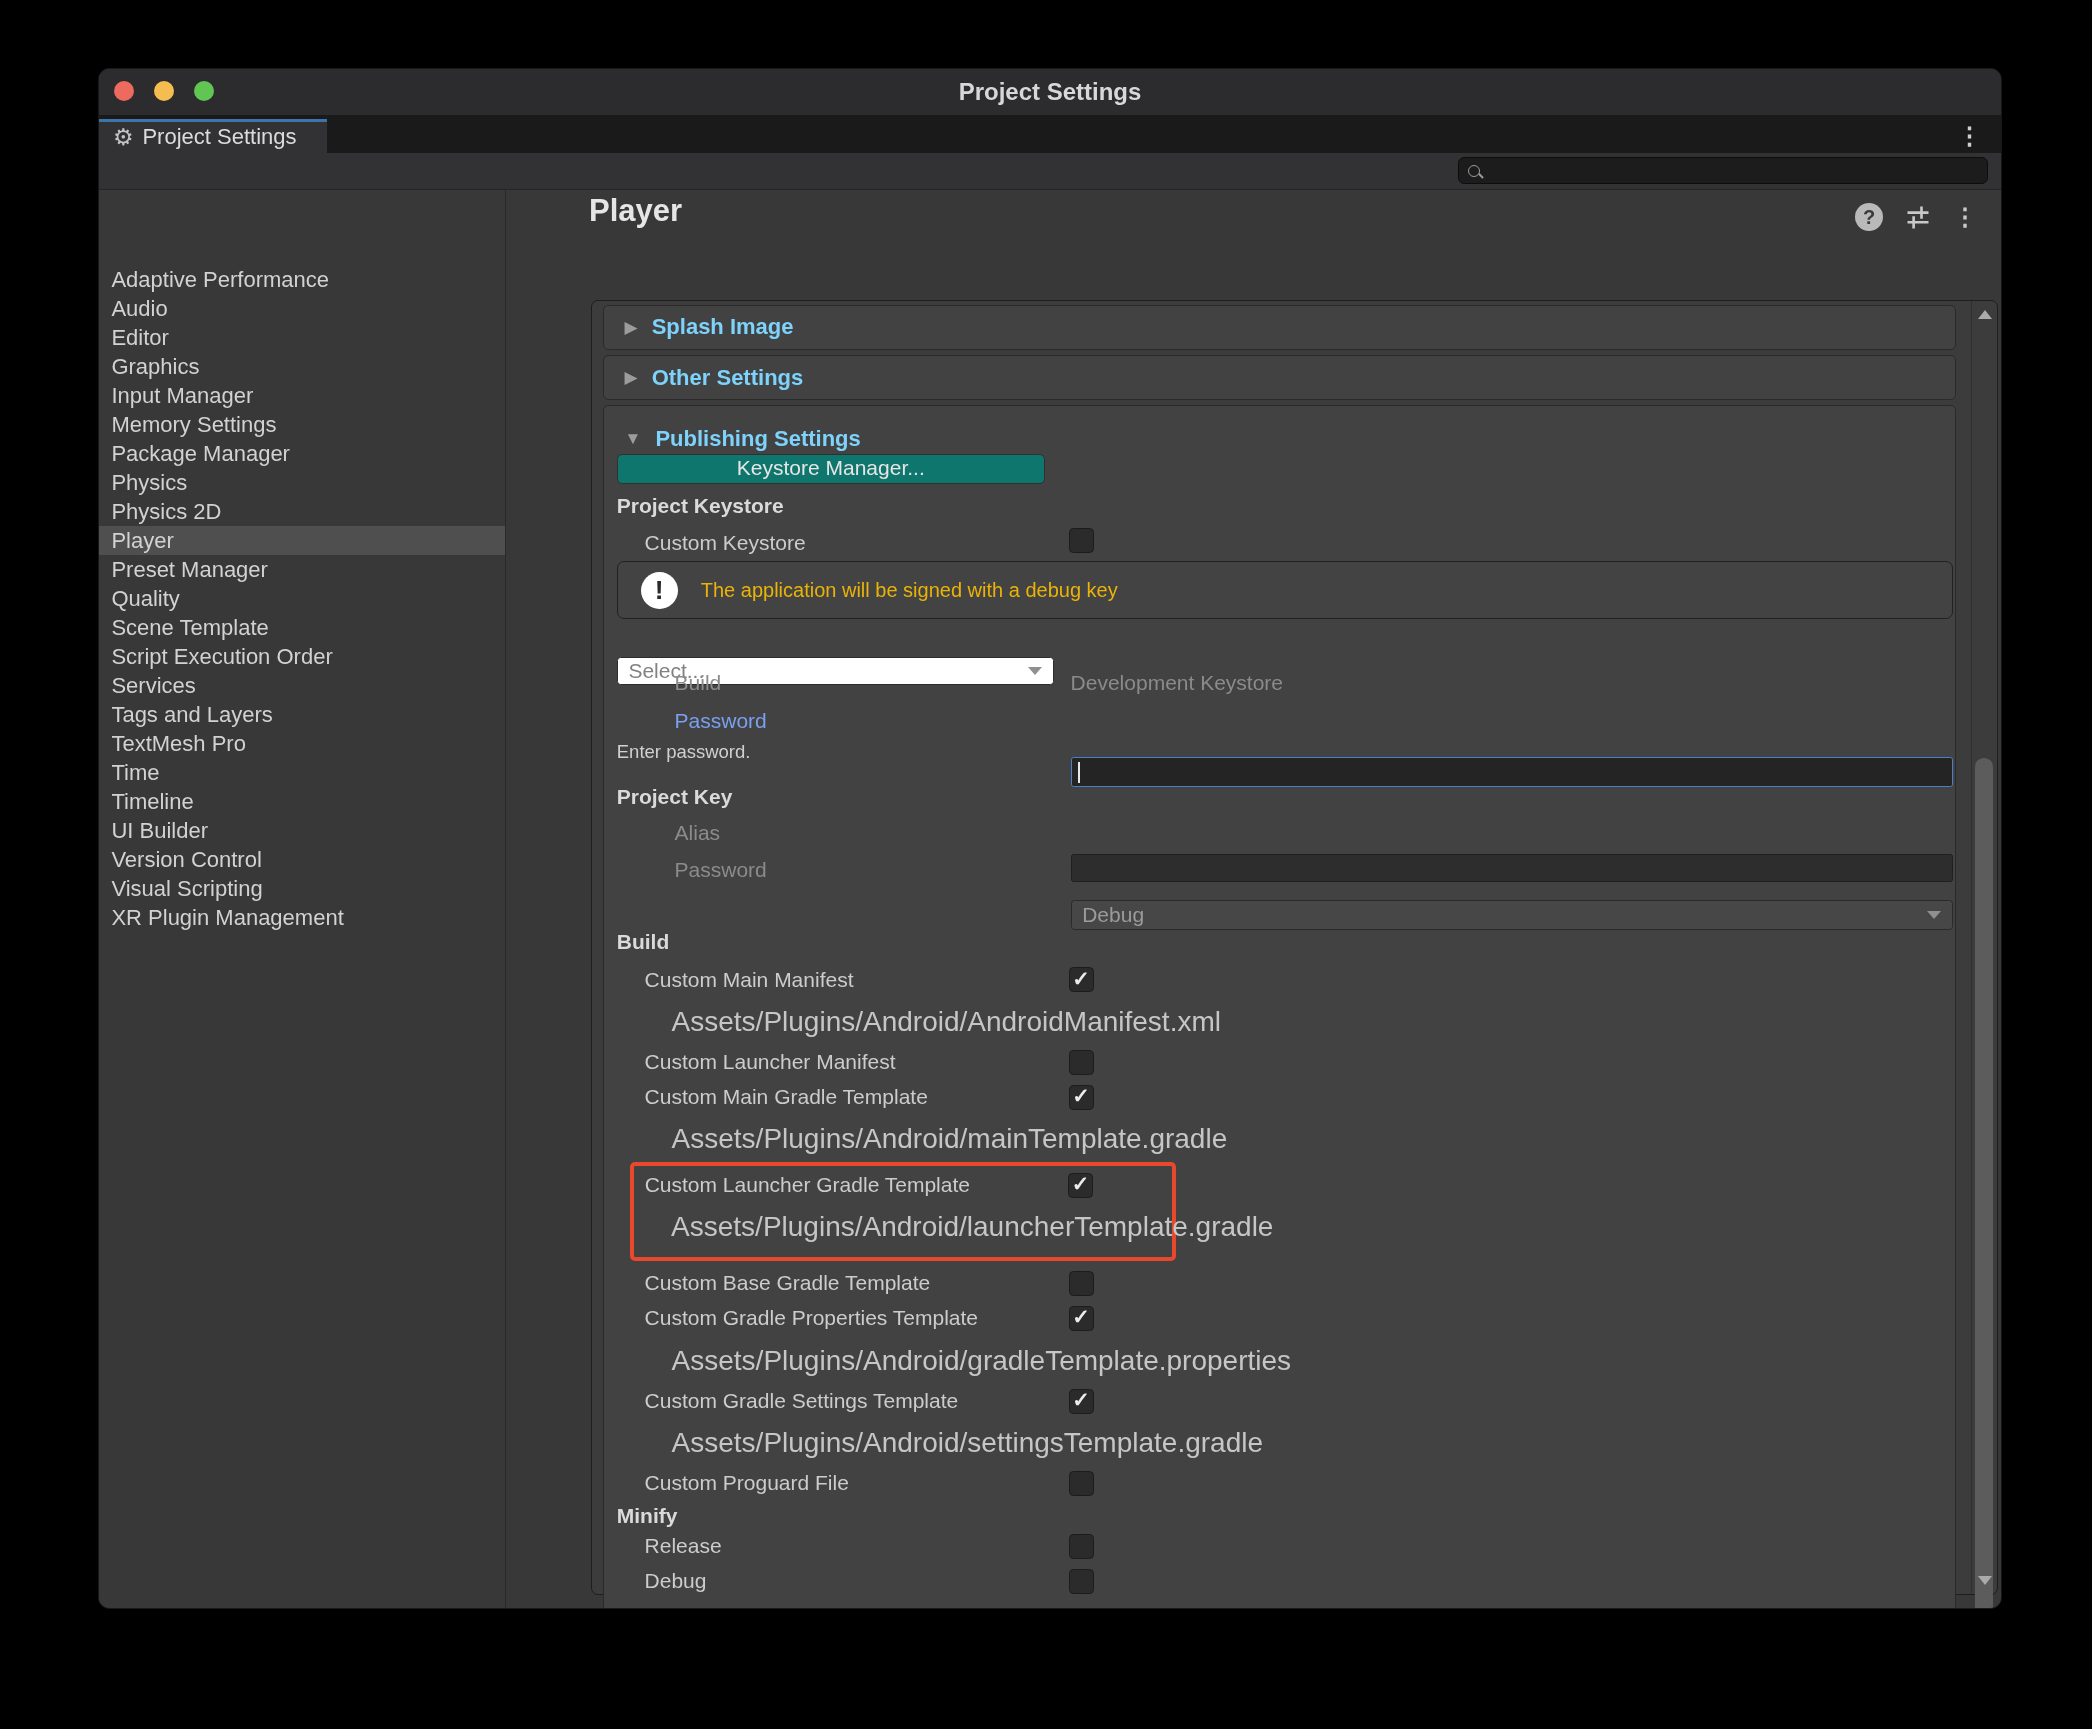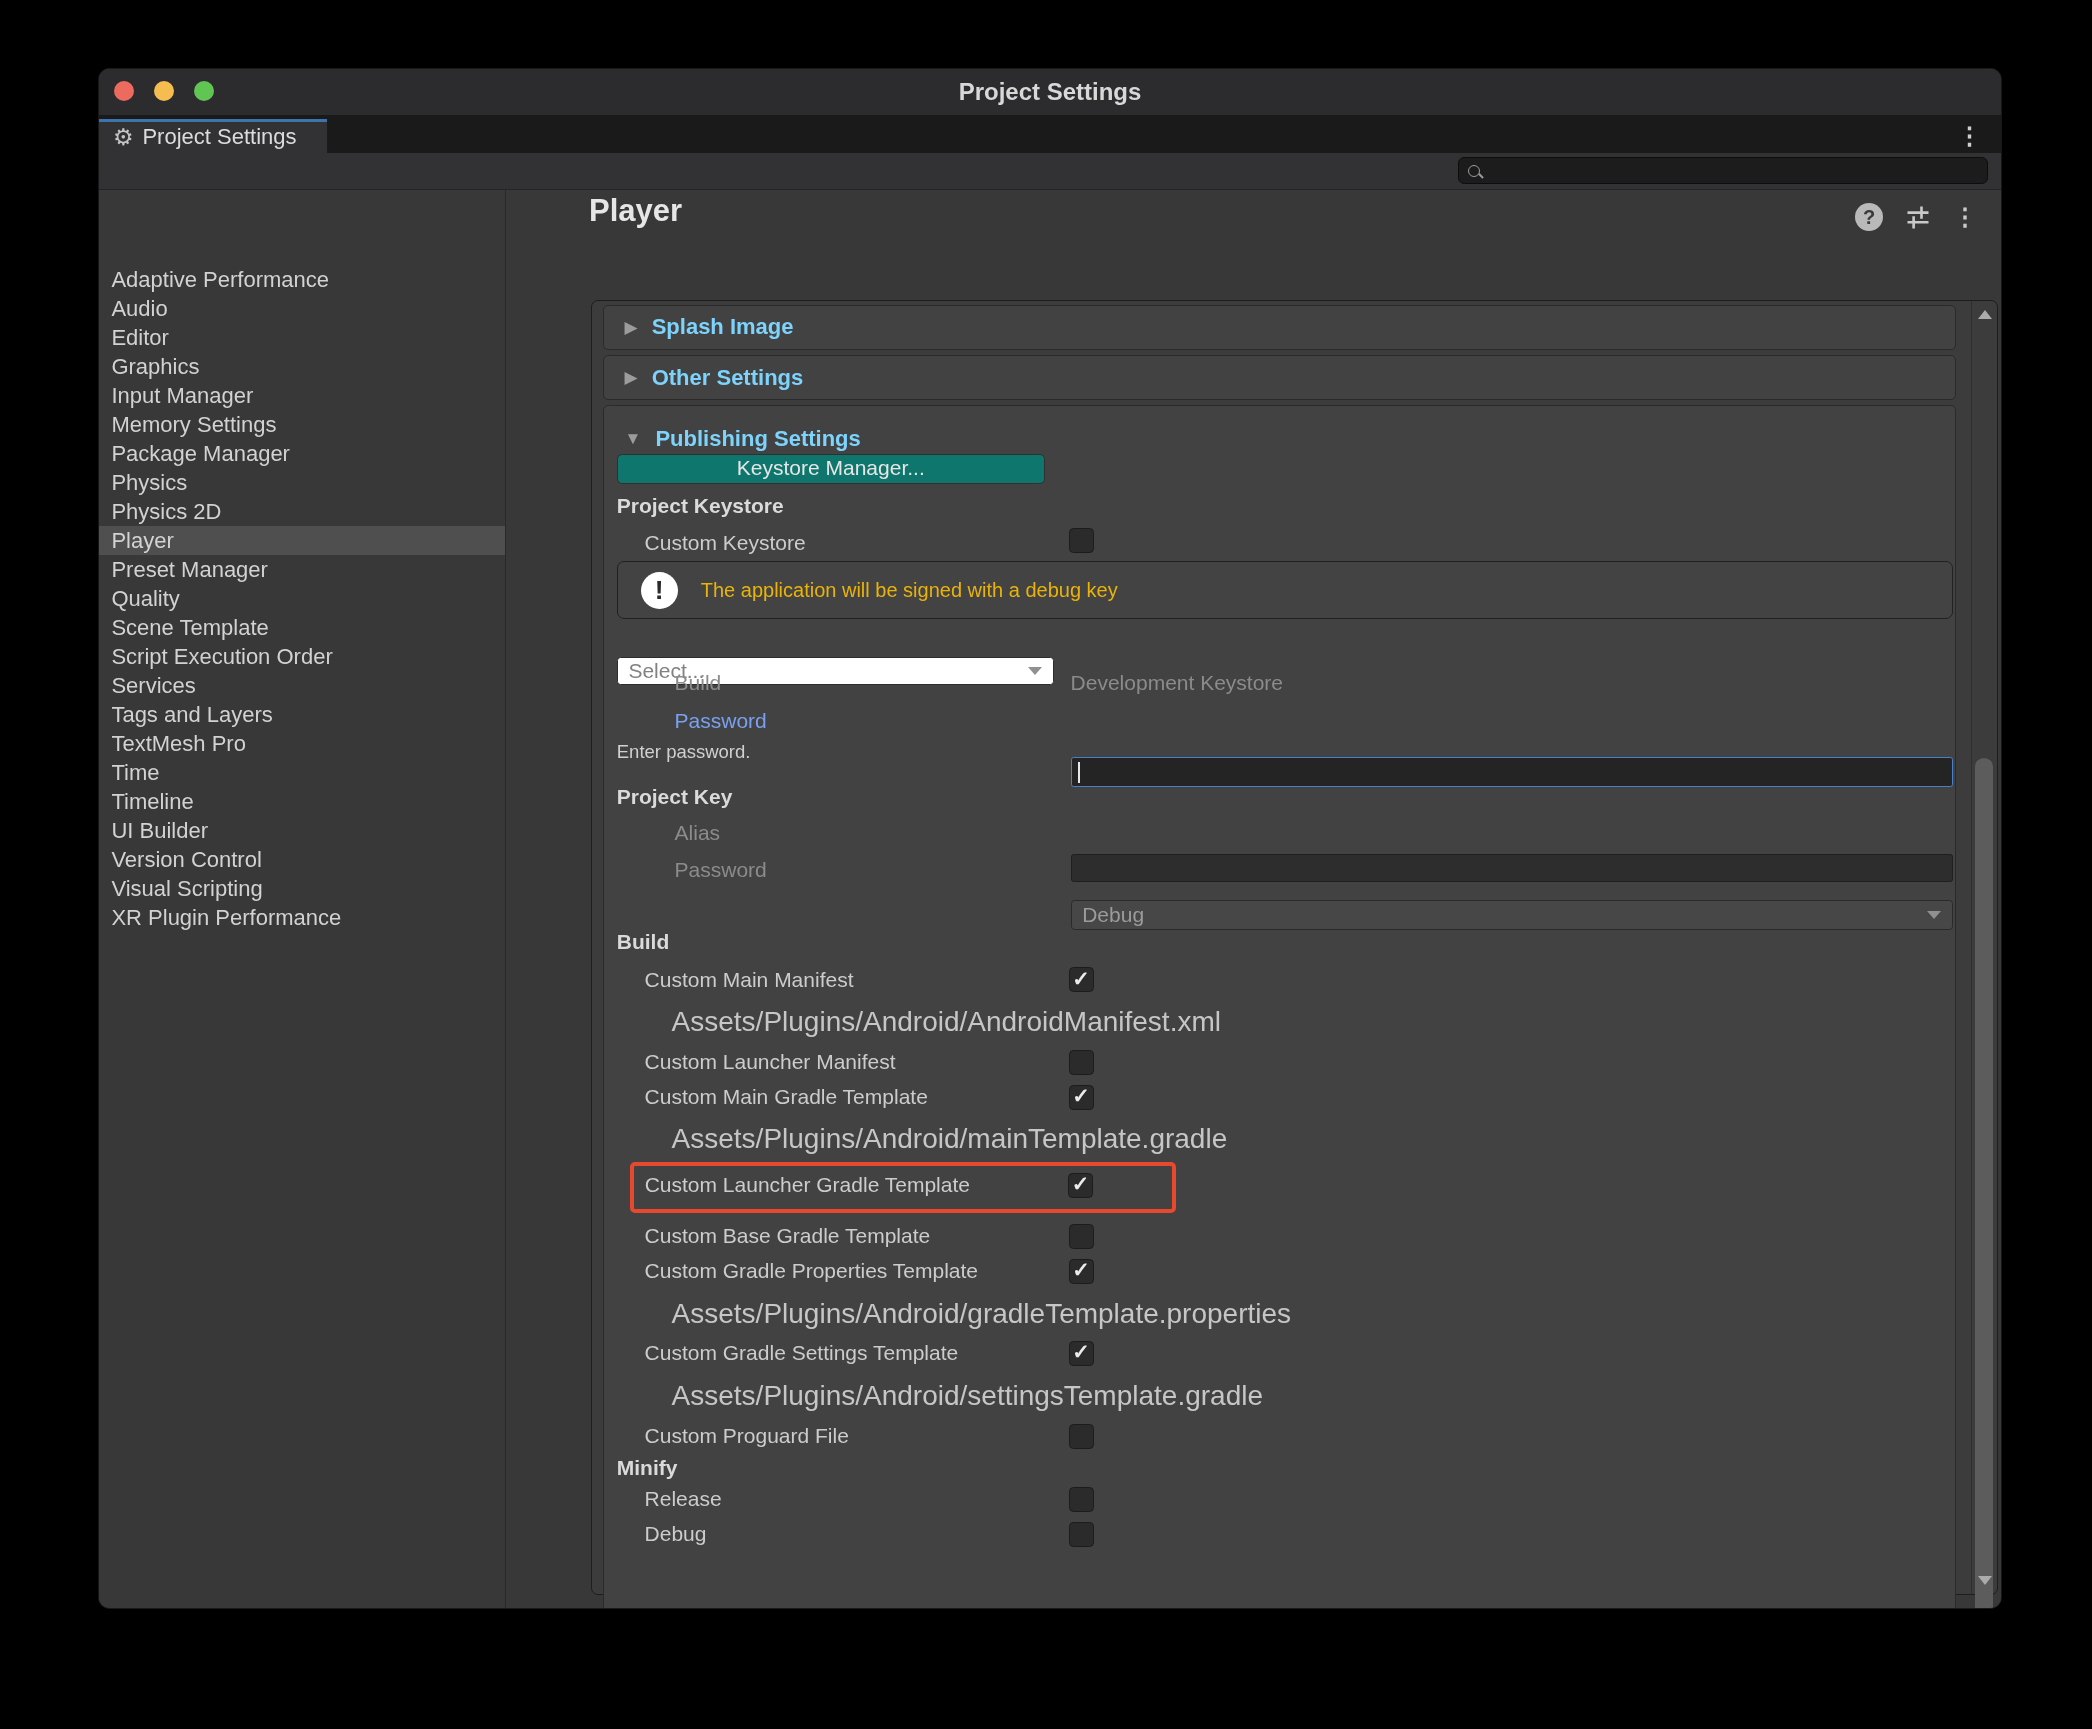--- a/index.html
+++ b/index.html
@@ -143,21 +143,21 @@
           <div class="side-item">Scene Template</div>
           <div class="side-item">Script Execution Order</div>
           <div class="side-item">Services</div>
           <div class="side-item">Tags and Layers</div>
           <div class="side-item">TextMesh Pro</div>
           <div class="side-item">Time</div>
           <div class="side-item">Timeline</div>
           <div class="side-item">UI Builder</div>
           <div class="side-item">Version Control</div>
           <div class="side-item">Visual Scripting</div>
-          <div class="side-item">XR Plugin Performance</div>
+          <div class="side-item">XR Plugin Management</div>
         </div>
     </div>
 
     <div class="main">
       <div class="main-title">Player</div>
       <div class="head-icons">
         <div class="help-ic">?</div>
         <svg class="sliders" viewBox="0 0 32 32">
           <g stroke="#c9c9c9" stroke-width="3">
             <line x1="4" y1="11" x2="28" y2="11"></line>
@@ -244,20 +244,21 @@
               <div class="crow">
                 <span class="lbl">Custom Main Gradle Template</span>
                 <div class="checkbox checked"></div>
               </div>
               <div class="prow">Assets/Plugins/Android/mainTemplate.gradle</div>
               <div class="hl" style="border-color: rgb(232, 72, 44);">
                 <div class="crow">
                   <span class="lbl">Custom Launcher Gradle Template</span>
                   <div class="checkbox checked"></div>
                 </div>
+                <div class="prow">Assets/Plugins/Android/launcherTemplate.gradle</div>
               </div>
               <div class="crow">
                 <span class="lbl">Custom Base Gradle Template</span>
                 <div class="checkbox"></div>
               </div>
               <div class="crow">
                 <span class="lbl">Custom Gradle Properties Template</span>
                 <div class="checkbox checked"></div>
               </div>
               <div class="prow">Assets/Plugins/Android/gradleTemplate.properties</div>

